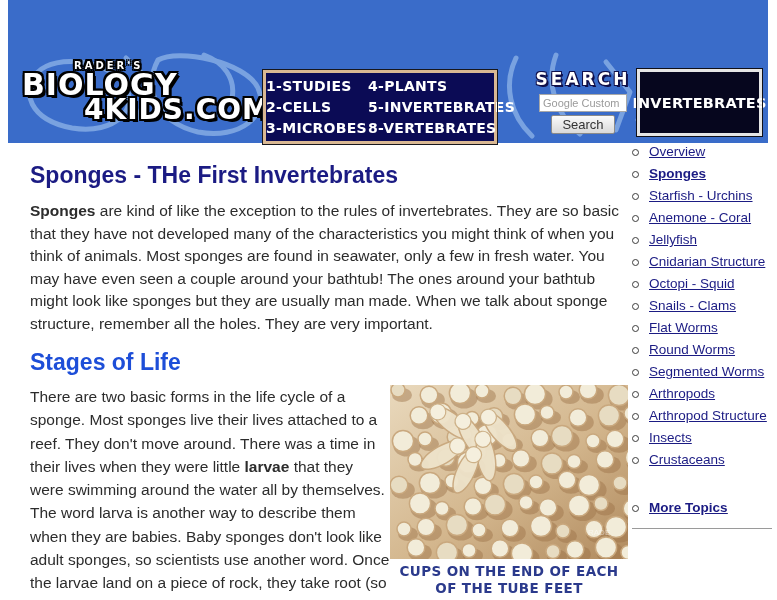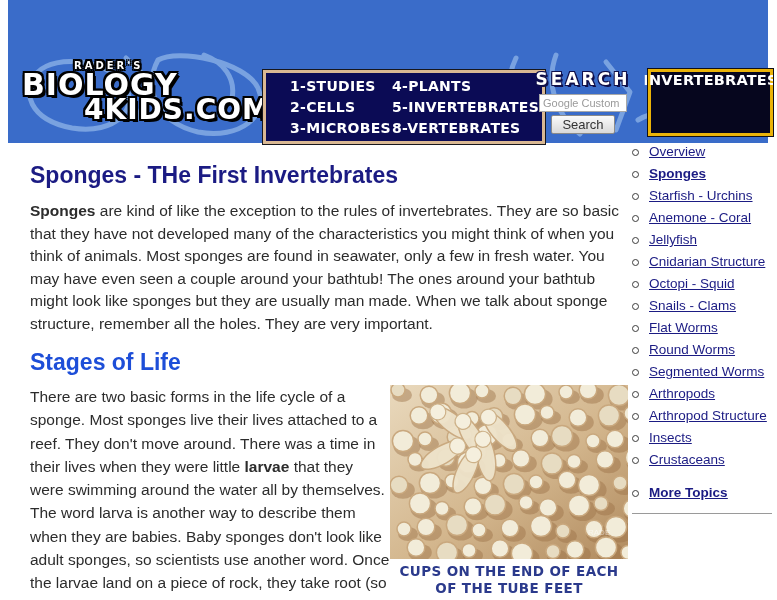--- a/index.html
+++ b/index.html
@@ -20,39 +20,39 @@
     font-family:"DejaVu Sans", sans-serif; font-weight:bold; letter-spacing:1px; line-height:25px;
     text-shadow:-2px -2px 0 #000,2px -2px 0 #000,-2px 2px 0 #000,2px 2px 0 #000,-2px 0 0 #000,2px 0 0 #000,0 -2px 0 #000,0 2px 0 #000, 3px 3px 0 #000;
   }
   .logo .l1 { font-size:30px; }
   .logo .l2 { font-size:28px; margin-left:62px;text-align:center; }
 
   .navbox {
     position:absolute; left:255px; top:70px; width:228px; height:62px;
     background:#0b0b55; border:3px solid #d9b893; outline:1px solid #17171c;
     display:grid; grid-template-columns:102px 1fr; grid-template-rows:repeat(3,1fr);
-    grid-auto-flow:column; padding:3px 24px; color:#fff;
+    grid-auto-flow:column; padding:3px 0; color:#fff;
   }
   .nav-item { font-family:"DejaVu Sans", sans-serif; font-weight:bold; font-size:14px; letter-spacing:0.3px;
     display:flex; align-items:center; cursor:pointer; white-space:nowrap; }
 
   .search { position:absolute; left:519px; top:69px; width:112px; text-align:center; }
   .search-label {
     font-family:"DejaVu Sans", sans-serif; font-weight:bold; font-size:17px; letter-spacing:3px; color:#fff;
     text-shadow:-1px -1px 0 #10104a,1px -1px 0 #10104a,-1px 1px 0 #10104a,1px 1px 0 #10104a,2px 2px 0 #10104a;
   }
   .search-input { width:80px; height:14px; font-size:11px; border:1px solid #a8a8a8; margin-top:5px; padding:1px 3px; color:#444; }
   .search-input::placeholder { color:#9a9a9a; }
   .search-btn { margin-top:3px; font-size:13px; padding:1px 10px; background:linear-gradient(#fbfbfb,#d9d9d9);
     border:1px solid #8a8a8a; border-radius:2px; color:#333; cursor:pointer; }
 
   .badge {
     position:absolute; left:629px; top:69px; width:119px; height:61px;
-    background:#06061e; border:3px solid #eab308; outline:1px solid #101018;
-    display:flex; align-items:flex-start; justify-content:center;margin-left:11px;
+    background:#06061e; border:3px solid #e5e5e5; outline:1px solid #101018;
+    display:flex; align-items:center; justify-content:center;
   }
   .badge span { font-family:"DejaVu Sans", sans-serif; font-weight:bold; font-size:14.5px; color:#fff; letter-spacing:0.2px; }
 
   
   .main { position:absolute; left:30px; top:156px; width:600px; }
   .main h1 { margin:6px 0 12px; font-size:23px; line-height:26px; color:#1b1b83; }
   .intro { margin:0; font-size:15.5px; line-height:22.5px; color:#2c2c2c; }
   .main h2 { margin:14px 0 10px; font-size:23px; line-height:26px; color:#1d4ed8; }
   .stages { display:flex; }
   .stages-text { width:360px; margin:0; font-size:15.5px; line-height:23.3px; color:#2c2c2c; flex:none; }
@@ -61,21 +61,21 @@
   figcaption { margin-top:4px; text-align:center; font-family:"DejaVu Sans", sans-serif; font-weight:bold;
     font-size:13.5px; color:#2b3a8c; line-height:17px; letter-spacing:0.4px; }
 
   
   .sidebar { position:absolute; left:632px; top:144px; width:140px; }
   .sidebar ul { list-style:none; margin:0; padding:0; }
   .sidebar li { margin:0 0 6px; font-size:13.5px; line-height:16px; display:flex; align-items:center; }
   .bullet { width:5px; height:5px; border:1.5px solid #3c3c3c; border-radius:50%; margin-right:10px; flex:none; background:#fff; }
   .sidebar a { color:#1b1b83; text-decoration:underline; cursor:pointer; }
   .sidebar li.bold a { font-weight:bold; }
-  .sidebar li.more { margin-top:17px;text-decoration:underline; }
+  .sidebar li.more { margin-top:32px;text-decoration:underline; }
   .sidebar li.more a { font-weight:bold; }
   .sidebar hr { margin:12px 0 0; border:0; border-top:1px solid #9a9a9a; width:140px; }
 </style>
 </head>
 <body>
 
 <div class="page">
 
   <div class="header">
     <svg class="pattern" viewBox="0 0 760 143">

